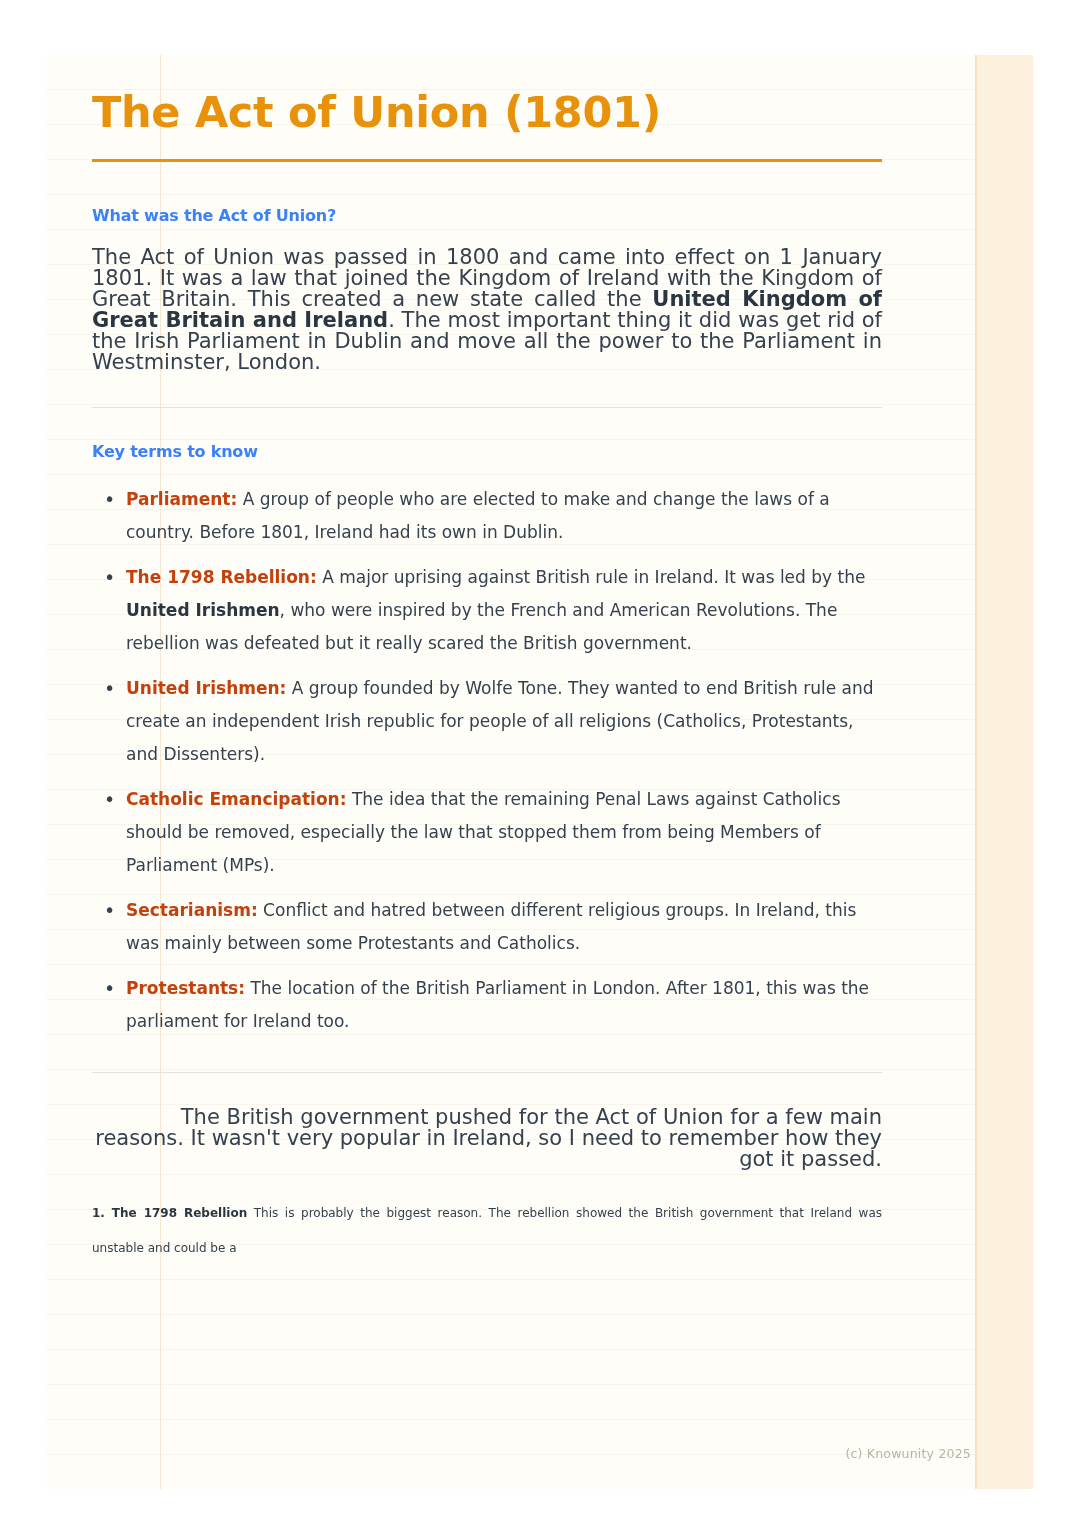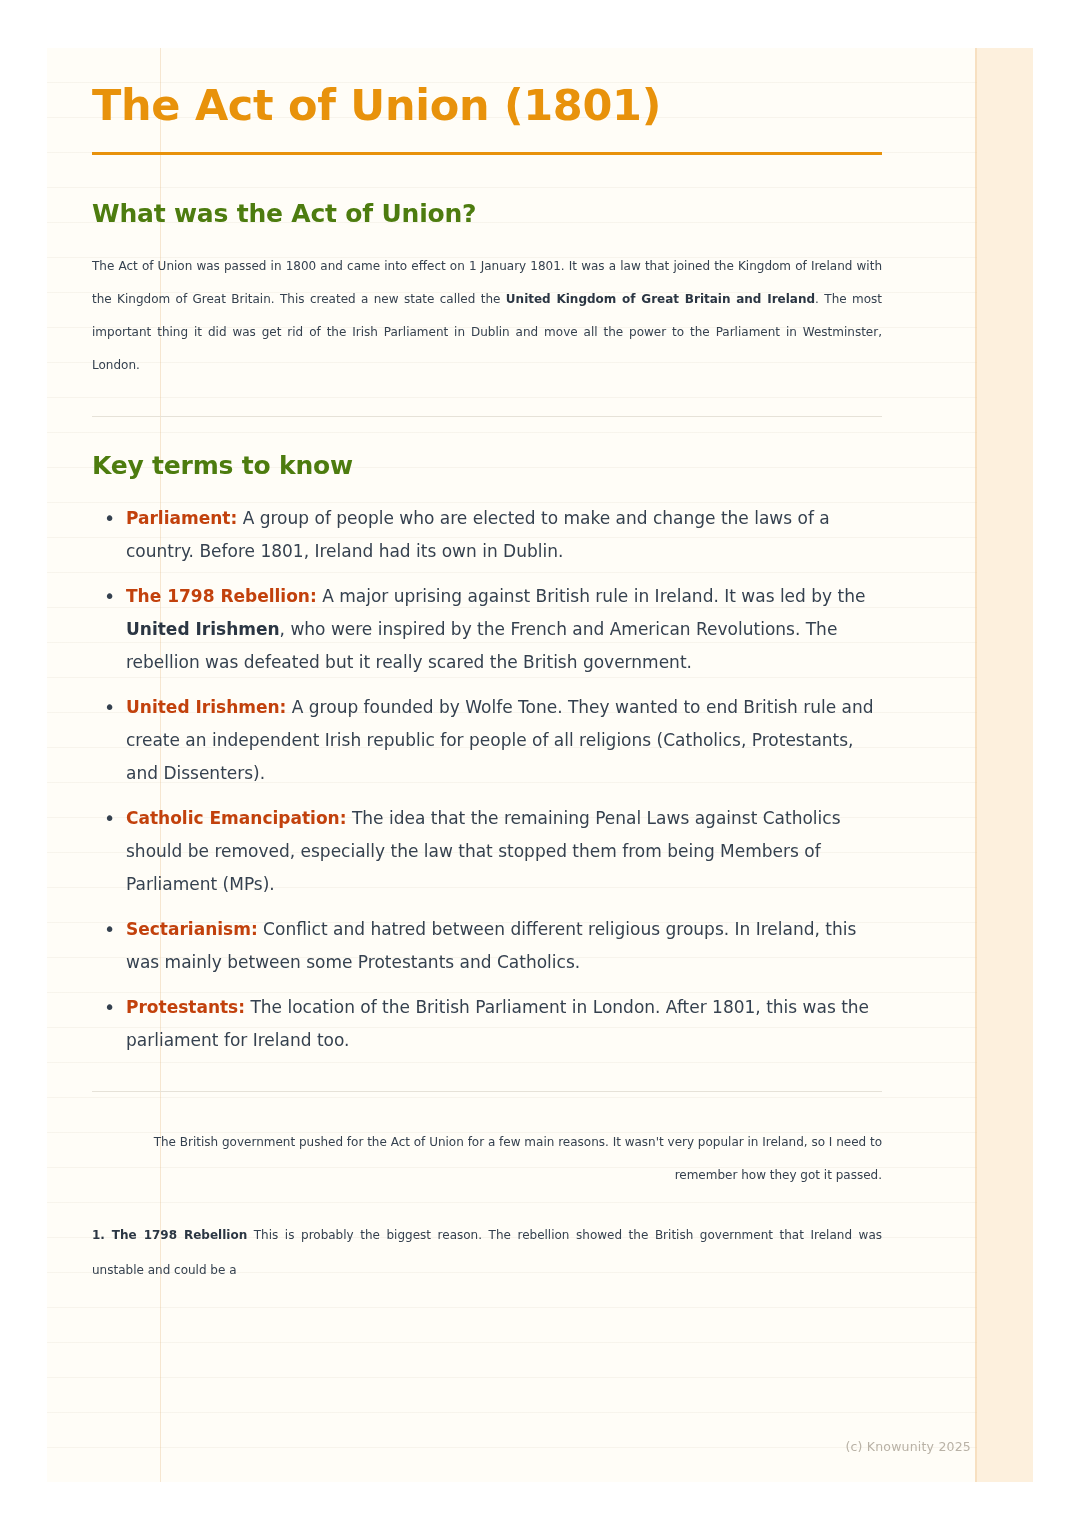--- a/index.html
+++ b/index.html
@@ -12,21 +12,21 @@
     width: 1080px;
     height: 1528px;
     font-family: "DejaVu Sans", sans-serif;
     position: relative;
     overflow: hidden;
   }
 
   .page {
     position: absolute;
     left: 47px;
-    top: 48px;
+    top: 55px;
     width: 986px;
     height: 1434px;
     background: #fffdf7;
     overflow: hidden;
   }
 
   
   .rules {
     position: absolute;
     inset: 0;
@@ -84,30 +84,30 @@
   }
 
   .title-rule {
     height: 3px;
     background: #e8920b;
     width: 100%;
     margin-bottom: 44px;
   }
 
   h2.section-heading {
-    font-size: 25px;
-    font-weight: bold;
-    color: #4d7c0f;
+    font-size: 16px;
+    font-weight: bold;
+    color: #3b82f6;
     margin: 4px 0 22px 0;
     letter-spacing: -0.2px;
   }
 
   p.body-text {
-    font-size: 12px;
-    line-height: 33px;
+    font-size: 21px;
+    line-height: 21px;
     color: #35414f;
     margin: 12px 0 10px 0;
     text-align: justify;
   }
   p.body-text.left {
     text-align: right;
   }
 
   .divider {
     height: 1px;

